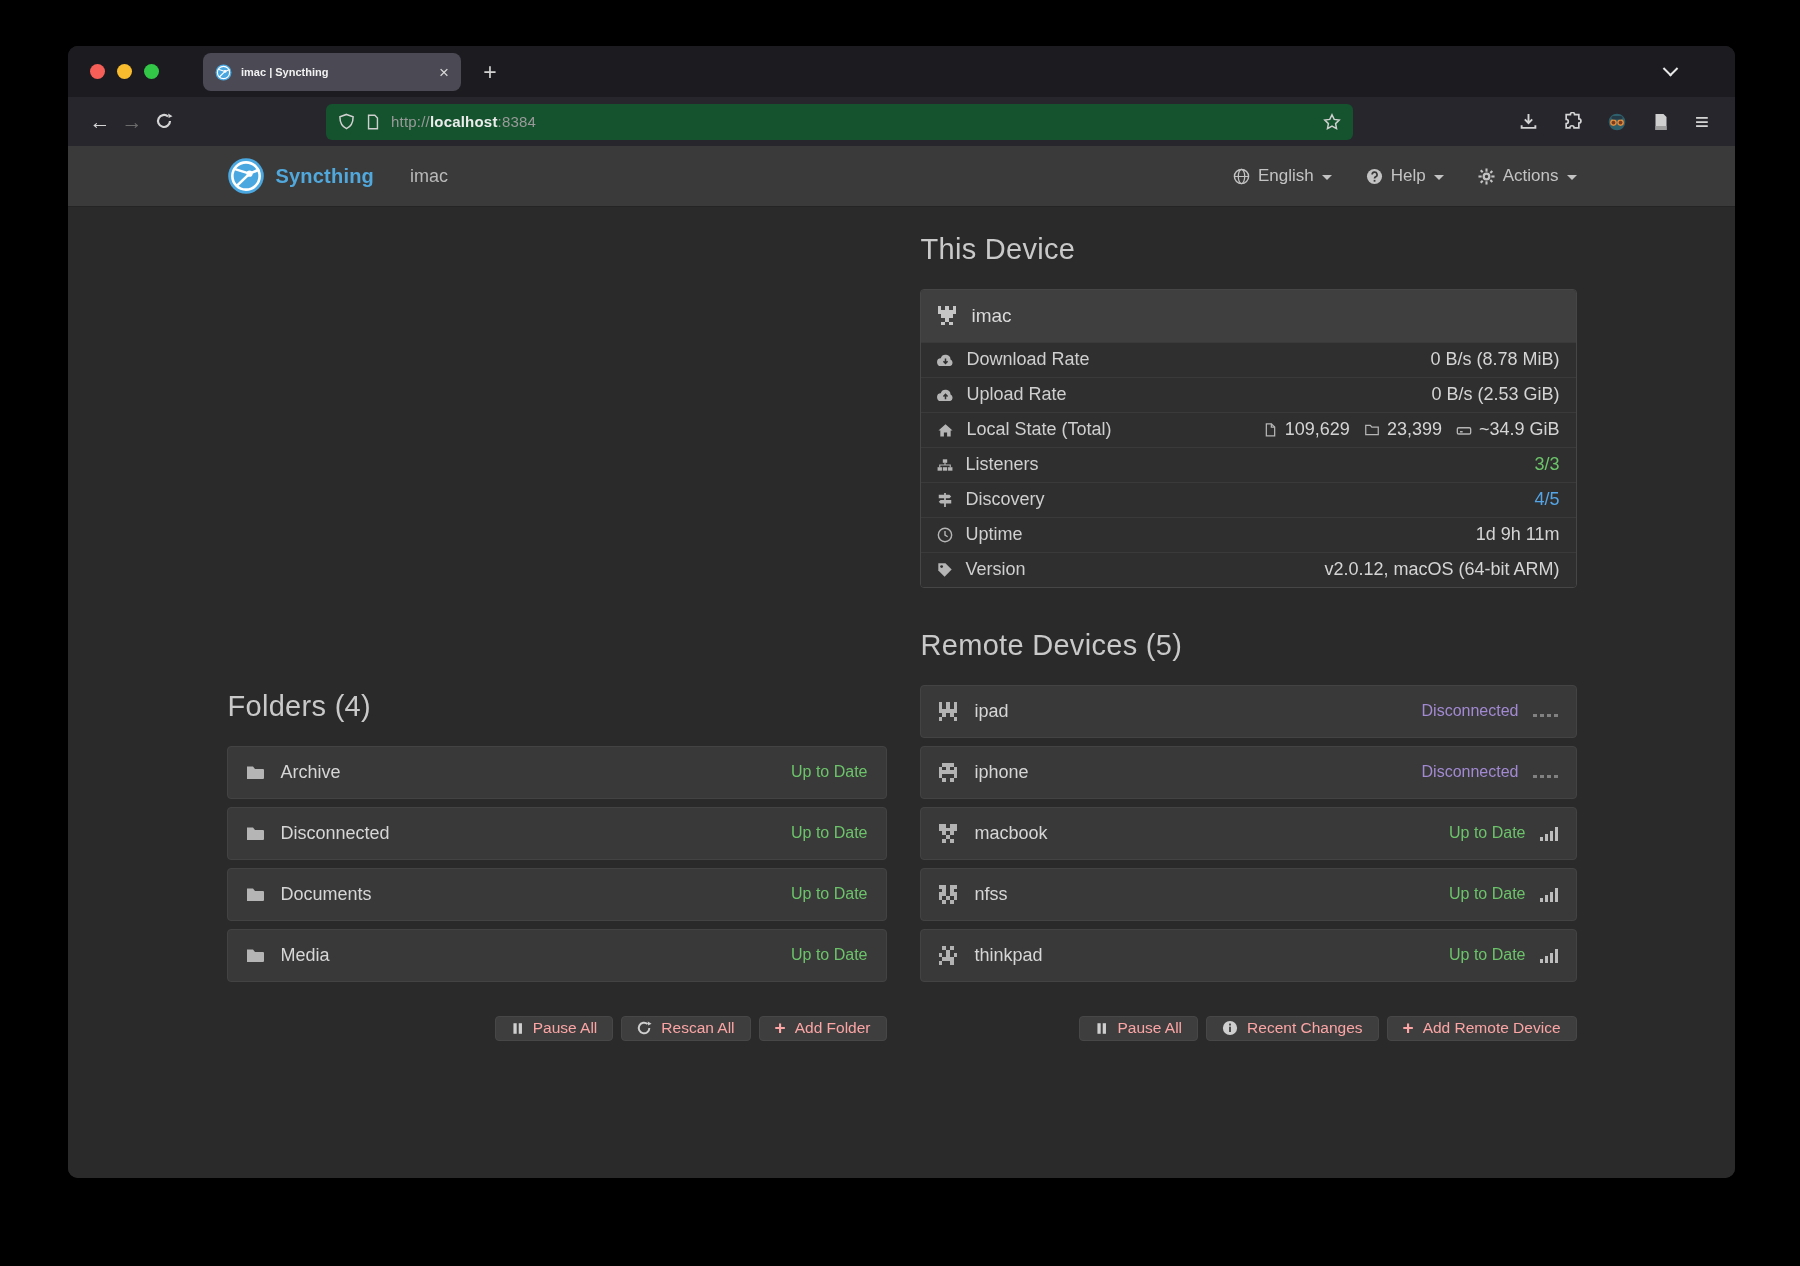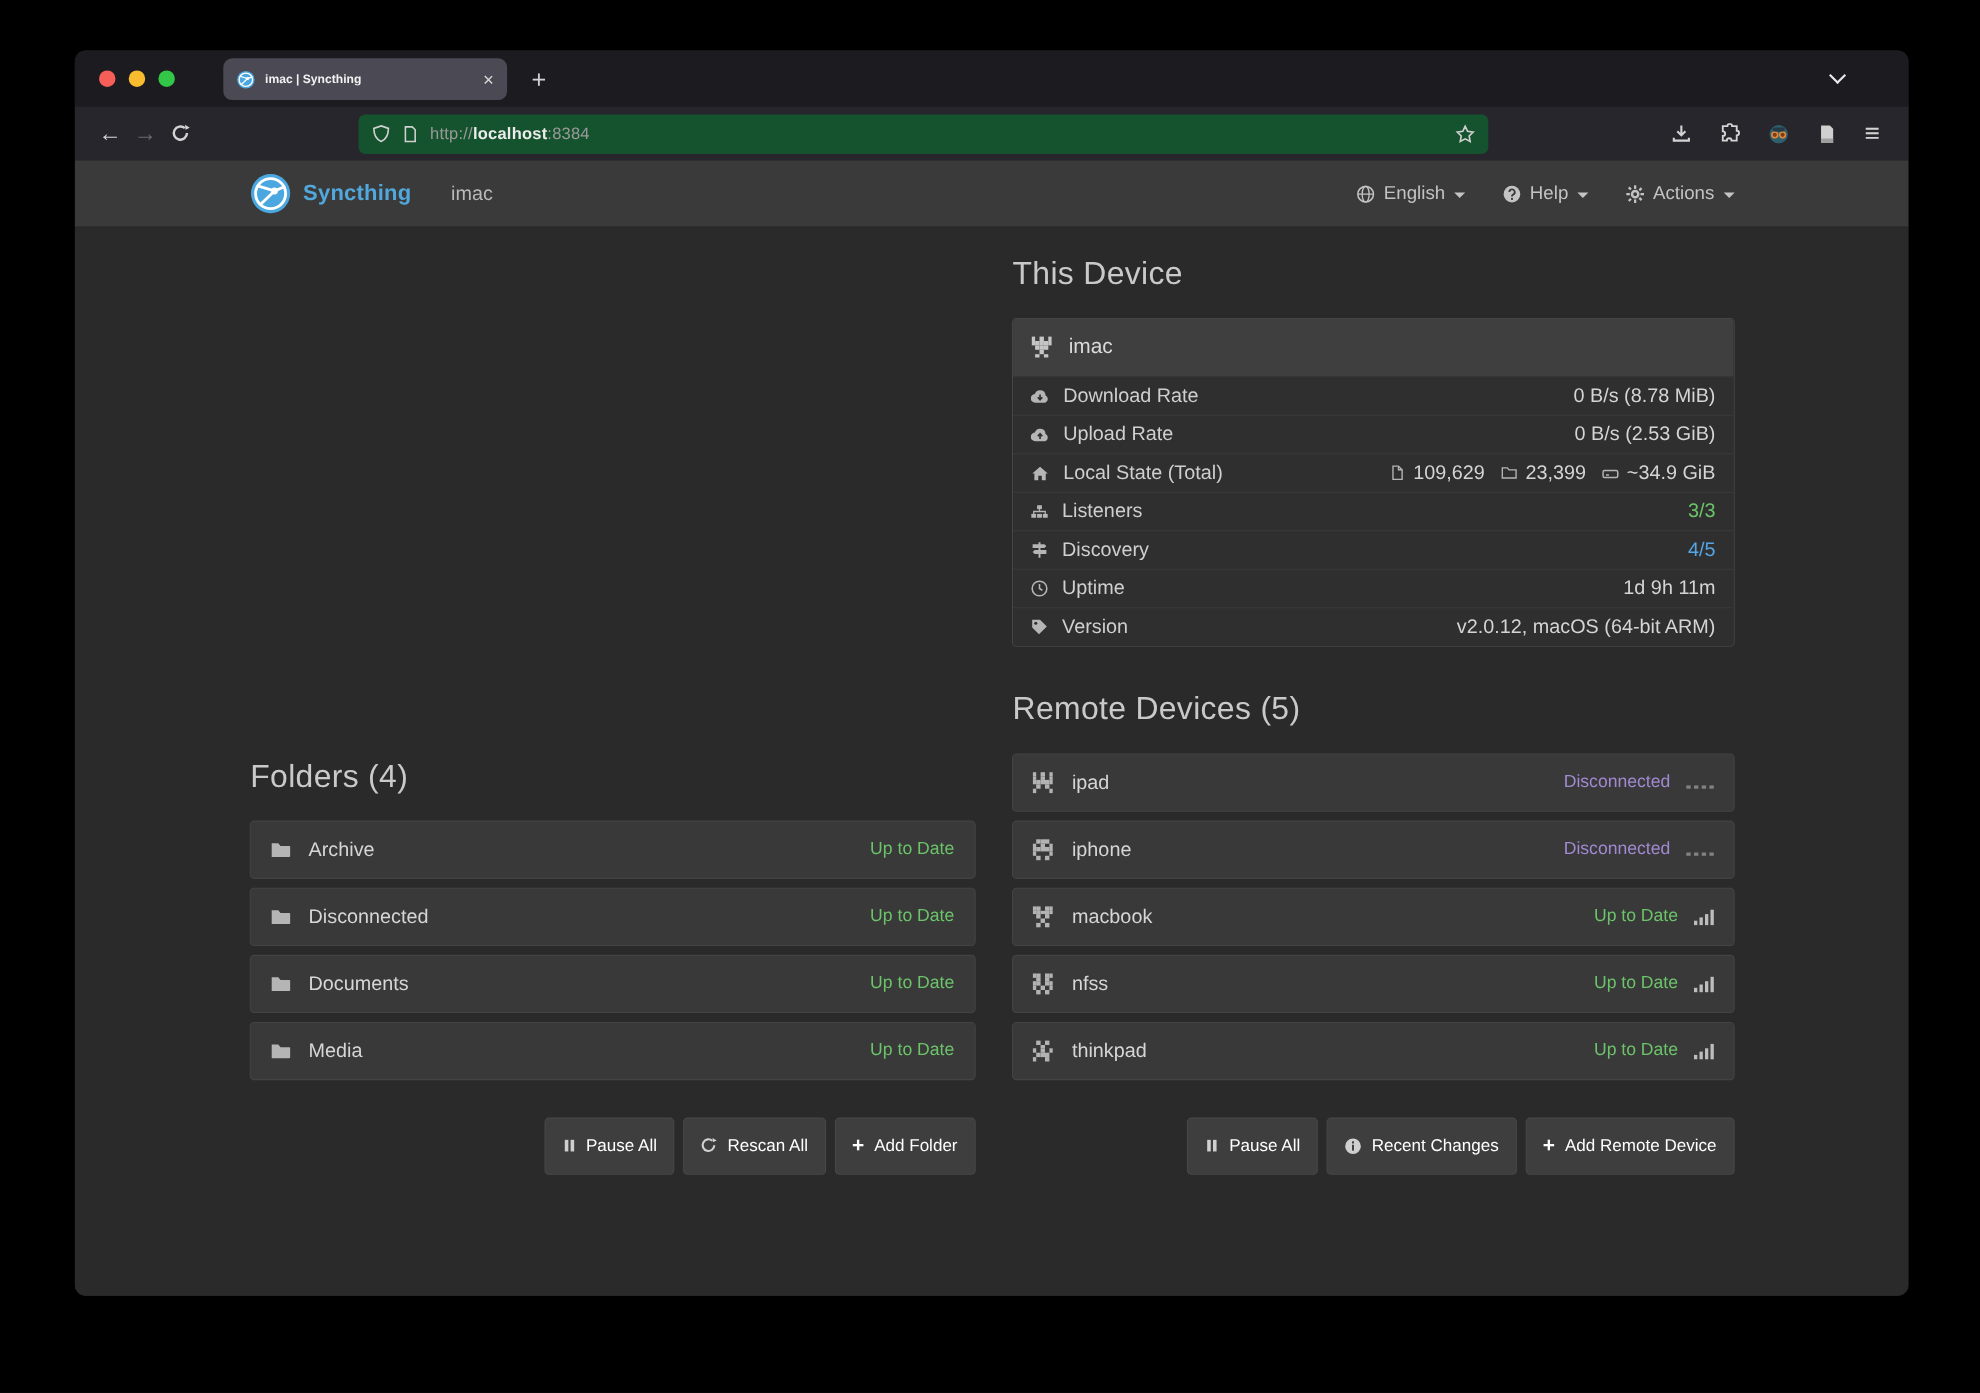--- a/index.html
+++ b/index.html
@@ -62,22 +62,22 @@
   .rowcard { height:53px; margin-bottom:8px; background:#393939; border:1px solid #434343;
     border-radius:4px; display:flex; align-items:center; padding:0 18px; gap:17px; }
   .rowcard .name { font-size:18px; color:#d6d6d6; }
   .rowcard .status { margin-left:auto; font-size:16px; }
   .status.green { color:#6cc46a; }
   .status.purple { color:#a28ad2; }
   .statgroup { margin-left:auto; display:flex; align-items:center; gap:14px; }
   .statgroup .status { margin-left:0; }
 
   .btnbar { margin-top:34px; display:flex; justify-content:flex-end; gap:8px; }
-  .btn { height:52px; background:#3e3e3e; border-radius:4px; border:1px solid #474747;
-    color:#ffffff; font-size:15.5px; display:flex; align-items:center; gap:9px; padding:0 15px; }
+  .btn { height:25px; background:#3e3e3e; border-radius:4px; border:1px solid #474747;
+    color:#fca5a5; font-size:15.5px; display:flex; align-items:center; gap:9px; padding:0 15px; }
 
   
   .panel { border:1px solid #464646; border-radius:4px; overflow:hidden; }
   .panel-head { height:52px; background:#3f3f3f; display:flex; align-items:center;
     padding:0 17px; gap:15px; font-size:19px; color:#dadada; }
   .panel-body { background:#2f2f2f; }
   .stat-row { height:35px; display:flex; align-items:center; padding:0 16px;
     border-top:1px solid #3a3a3a; font-size:18px; }
   .stat-label { display:flex; align-items:center; gap:13px; color:#cfcfcf; }
   .stat-val { margin-left:auto; color:#d5d5d5; display:flex; align-items:center; gap:14px; }

